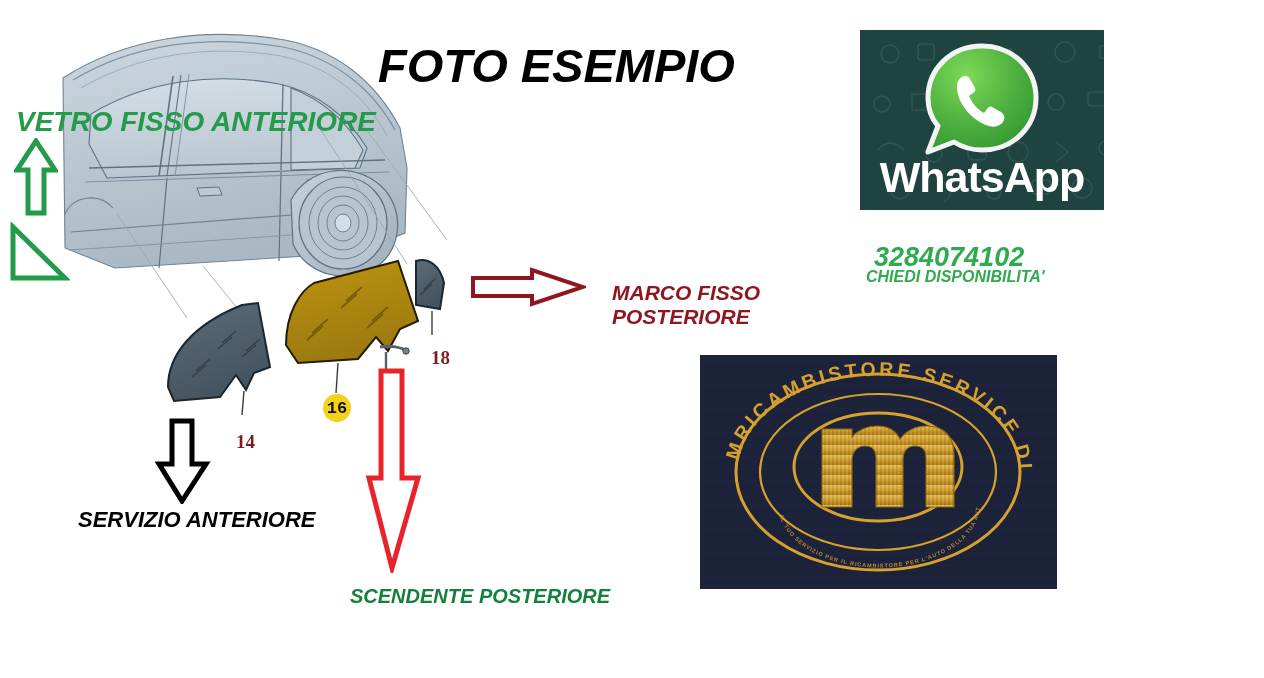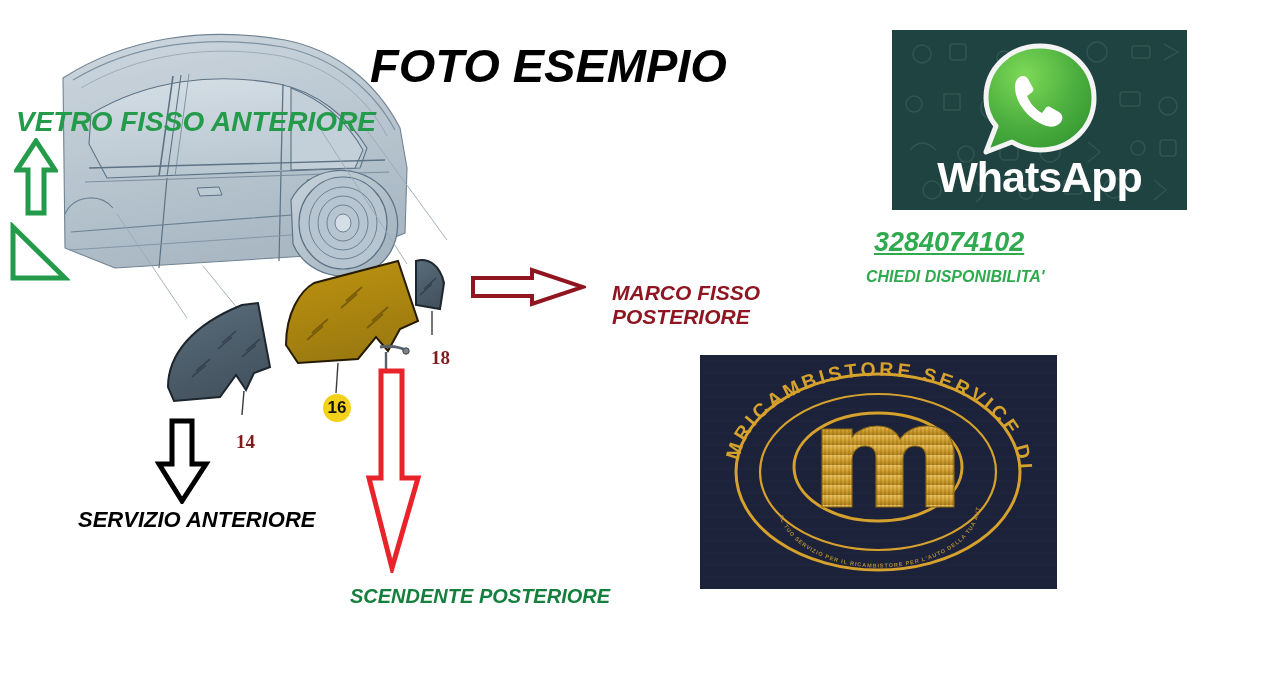--- a/index.html
+++ b/index.html
@@ -15,21 +15,21 @@
     position: relative;
     width: 1264px;
     height: 678px;
     background: #ffffff;
     overflow: hidden;
   }
   .abs { position: absolute; }
 
   
   #page-title {
-    left: 370px;
+    left: 378px;
     top: 38px;
     font-size: 47px;
     font-weight: bold;
     font-style: italic;
     color: #000000;
     letter-spacing: 0px;
     white-space: nowrap;
   }
 
   
@@ -76,25 +76,24 @@
   #arrow-up-green   { left: 14px;  top: 138px; }
   #triangle-green   { left: 8px;   top: 222px; }
   #arrow-right-dark { left: 470px; top: 266px; }
   #arrow-down-black { left: 155px; top: 418px; }
   #arrow-down-red   { left: 363px; top: 368px; }
 
   
   #whatsapp-card {
     left: 860px;
     top: 30px;
-    width: 295px;
+    width: 244px;
     height: 180px;
     background: #1f4340;
     overflow: hidden;
-    margin-left: 32px;
   }
   #whatsapp-wordmark {
     position: absolute;
     left: 0;
     right: 0;
     bottom: 8px;
     text-align: center;
     color: #ffffff;
     font-size: 43px;
     font-weight: bold;
@@ -102,27 +101,26 @@
   }
   #whatsapp-bubble {
     position: absolute;
     left: 50%;
     top: 10px;
     transform: translateX(-50%);
   }
 
   #phone-number {
     left: 874px;
-    top: 227px;
+    top: 242px;
     font-size: 27px;
     font-weight: bold;
     font-style: italic;
     color: #2faa4e;
     white-space: nowrap;
-    text-decoration: underline;
   }
   #contact-line-1 {
     left: 866px;
     top: 268px;
     font-size: 16px;
     font-weight: bold;
     font-style: italic;
     color: #2faa4e;
     white-space: nowrap;
   }
@@ -157,21 +155,21 @@
   #part-num-17 { left: 379px; top: 399px; }
   #part-num-18 { left: 431px; top: 347px; }
   #badge-16 {
     left: 323px;
     top: 394px;
     width: 28px;
     height: 28px;
     border-radius: 50%;
     background: #f5d21a;
     color: #111111;
-    font-family: Liberation Sans, sans-serif;
+    font-family: Liberation Mono, monospace;
     font-weight: bold;
     font-size: 17px;
     display: flex;
     align-items: center;
     justify-content: center;
   }
 </style>
 </head>
 <body>
 

